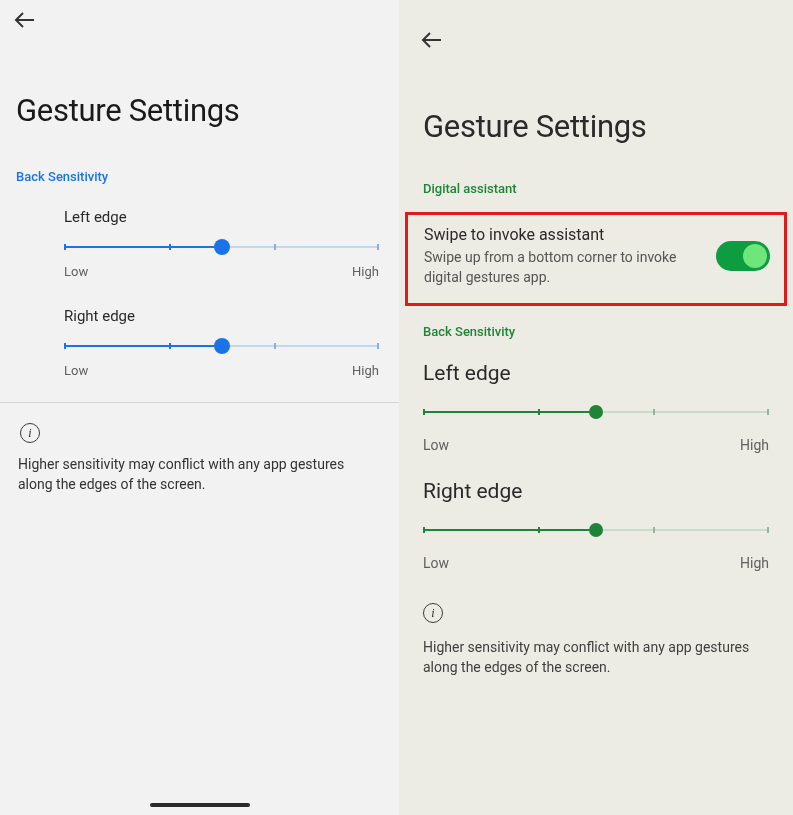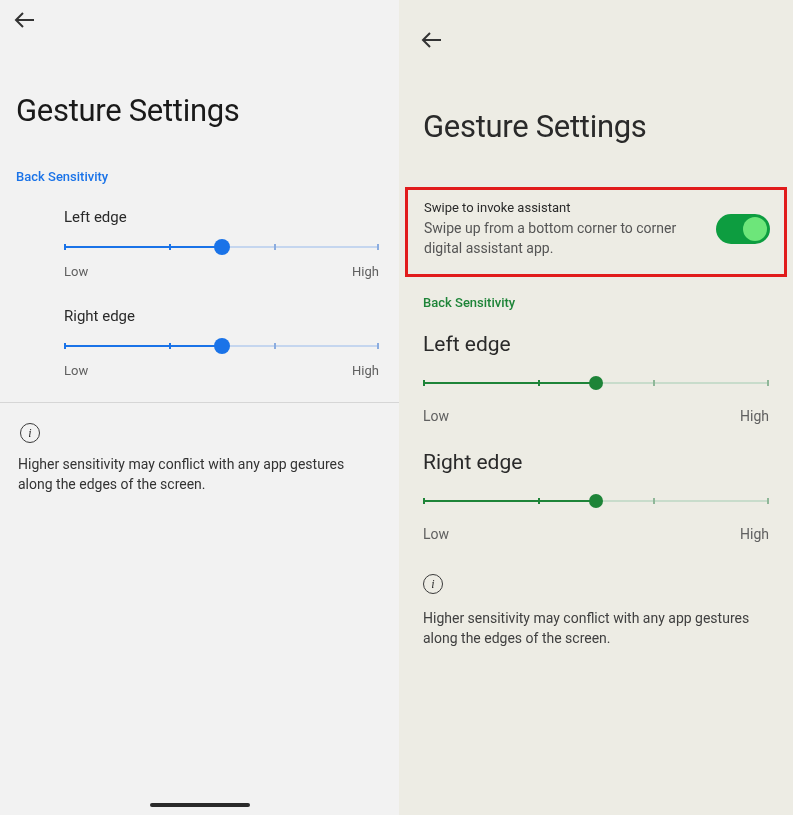--- a/index.html
+++ b/index.html
@@ -191,21 +191,21 @@
     .toggle-card {
       margin: 6px 6px 18px 6px;
       border: 3px solid #e11b1b;
       padding: 10px 14px 16px 16px;
       display: flex;
       justify-content: space-between;
       align-items: center;
       gap: 12px;
     }
     .toggle-title {
-      font-size: 13px;
+      font-size: 16px;
       color: #2a2a2a;
       margin-bottom: 4px;
     }
     .toggle-desc {
       font-size: 14px;
       color: #555;
       line-height: 1.4;
     }
     .toggle {
       width: 54px;
@@ -300,25 +300,26 @@
   <div class="back-row-right">
     <div class="back-icon">
       <svg viewBox="0 0 24 24" width="24" height="24" fill="none" stroke="currentColor" stroke-width="2">
           <line x1="22" y1="12" x2="4" y2="12"></line>
           <polyline points="11,5 4,12 11,19"></polyline>
         </svg>
     </div>
   </div>
   <h1 class="title-right">Gesture Settings</h1>
 
+  <div class="section-header section-header-green">Digital assistant</div>
 
   <div class="toggle-card">
     <div>
       <div class="toggle-title">Swipe to invoke assistant</div>
-      <div class="toggle-desc">Swipe up from a bottom corner to corner digital assistant app.</div>
+      <div class="toggle-desc">Swipe up from a bottom corner to invoke digital gestures app.</div>
     </div>
     <div class="toggle">
       <div class="toggle-knob"></div>
     </div>
   </div>
 
   <div class="section-header section-header-green">Back Sensitivity</div>
 
   <div class="slider-block-right">
     <div class="slider-label-right">Left edge</div>

